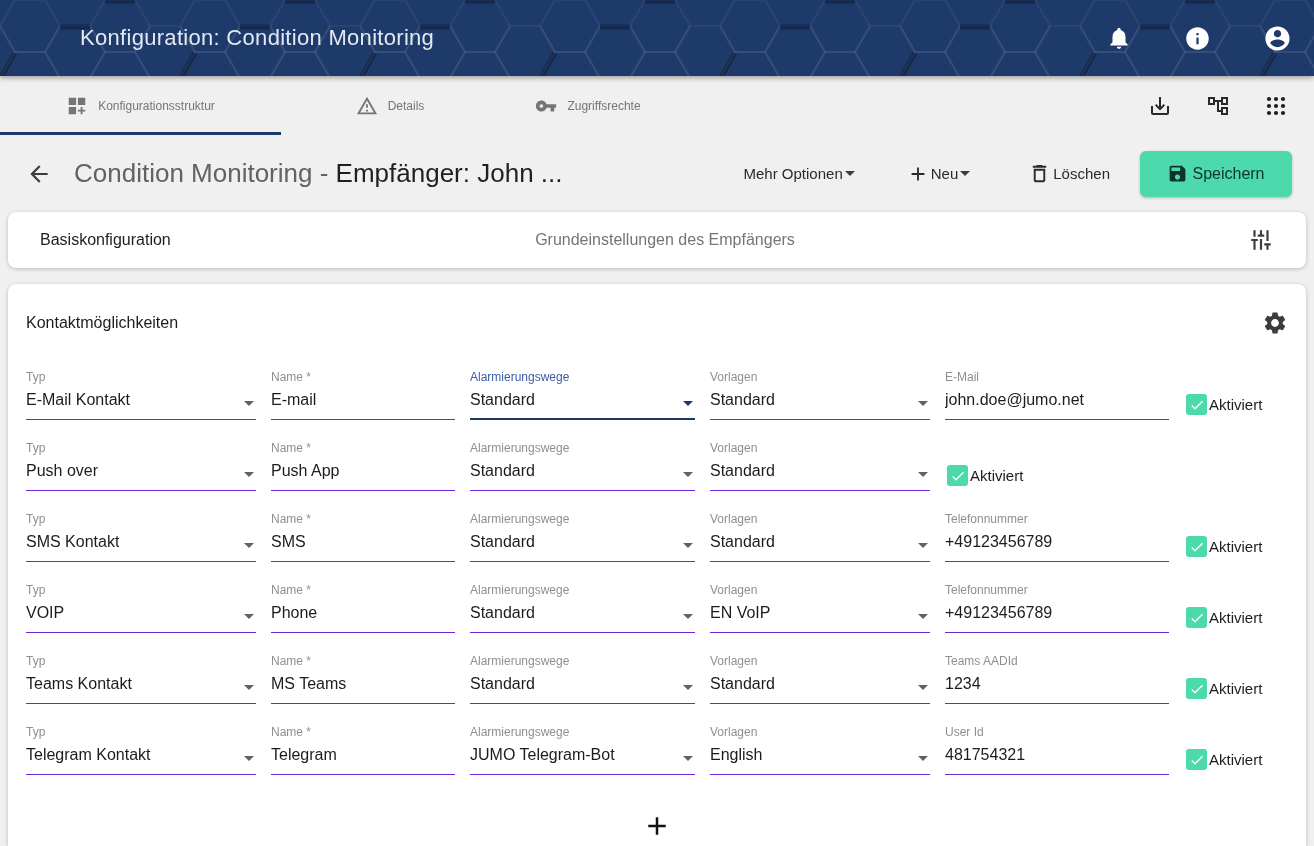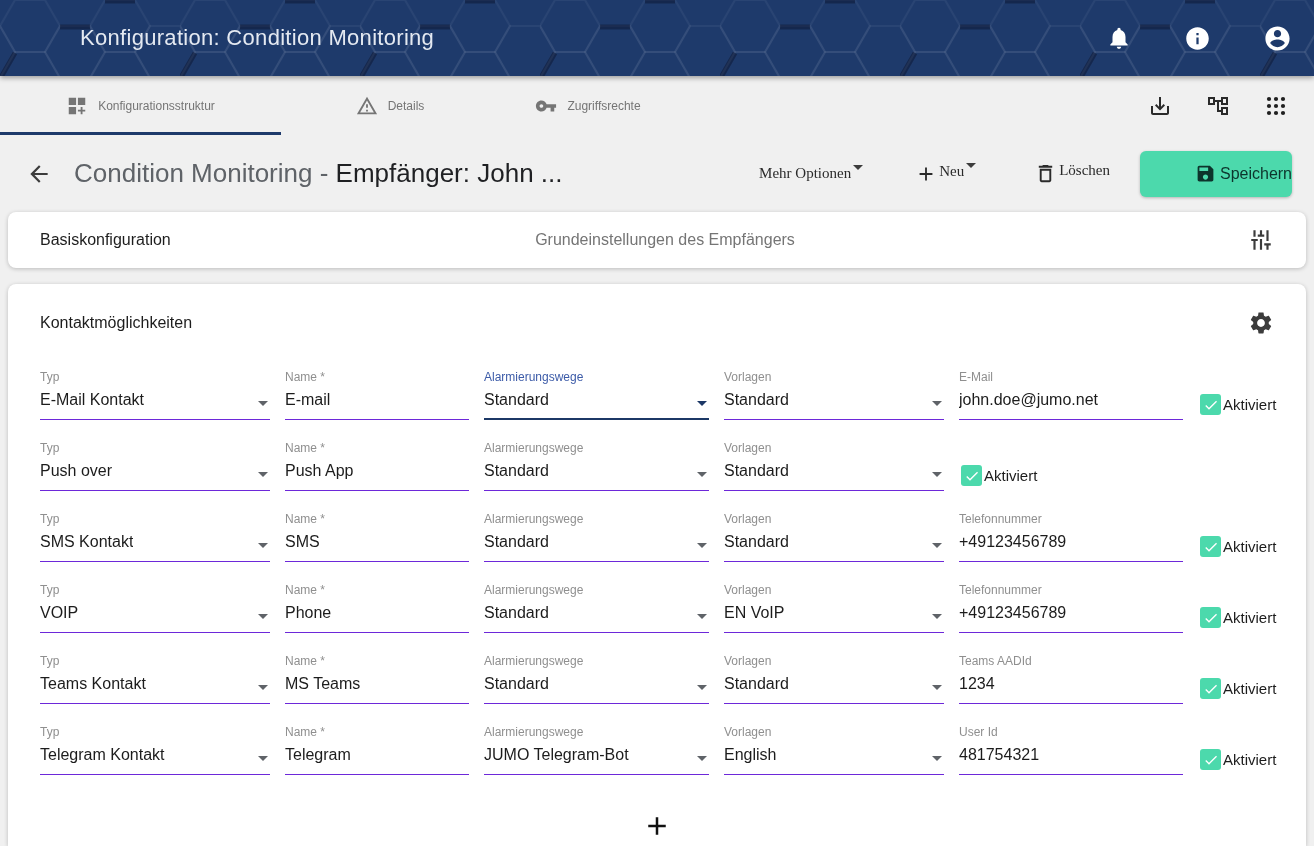--- a/index.html
+++ b/index.html
@@ -21,34 +21,34 @@
   .tab.active::after{content:"";position:absolute;left:0;right:0;bottom:0;height:3px;background:#1e3a6b}
   .tab-bar-actions{position:absolute;right:26px;top:0;bottom:0;display:flex;align-items:center;gap:34px}
 
   
   .toolbar{height:77px;display:flex;align-items:center}
   .back-btn{margin-left:26px}
   .page-title{margin-left:22px;font-size:26px;white-space:nowrap}
   .title-prefix{color:#5f6368}
   .title-current{color:#1f2023}
   .toolbar-right{display:flex;align-items:center;margin-left:auto;margin-right:22px}
-  .text-btn{display:flex;gap:2px;font-size:15px;color:#2a2a2a;cursor:pointer;background:none;border:none;font-family:Liberation Serif, serif;white-space:nowrap}
+  .text-btn{display:flex;align-items:center;gap:2px;font-size:15px;color:#2a2a2a;cursor:pointer;background:none;border:none;font-family:Liberation Sans, sans-serif;white-space:nowrap}
   .btn-neu{margin-left:52px}
   .btn-loeschen{margin-left:58px}
   .caret-down{width:0;height:0;border-left:5px solid transparent;border-right:5px solid transparent;border-top:5px solid #3c3c3c}
-  .save-btn{display:flex;align-items:center;justify-content:flex-end;gap:4px;width:152px;height:46px;margin-left:30px;background:#4cd9ac;border:none;border-radius:6px;font-size:16px;color:#0d342c;cursor:pointer;font-family:inherit;box-shadow:0 1px 3px rgba(0,0,0,.25)}
+  .save-btn{display:flex;align-items:center;justify-content:center;gap:4px;width:152px;height:46px;margin-left:30px;background:#4cd9ac;border:none;border-radius:6px;font-size:16px;color:#0d342c;cursor:pointer;font-family:inherit;box-shadow:0 1px 3px rgba(0,0,0,.25)}
 
   
   .card{background:#fff;margin:0 8px;border-radius:8px;box-shadow:0 1px 4px rgba(0,0,0,.22)}
   .basis-card{height:56px;display:flex;align-items:center;padding:0 32px;position:relative}
   .basis-title{font-size:16px;color:#1d1d1d;position:relative;z-index:1}
   .basis-subtitle{position:absolute;left:16px;right:0;text-align:center;font-size:16px;color:#757575}
   .basis-card .icon-btn{margin-left:auto;position:relative;z-index:1}
 
-  .main-card{margin-top:16px;height:562px;border-radius:8px 8px 0 0;padding:0 32px;overflow:hidden}
+  .main-card{margin-top:16px;height:562px;border-radius:8px 8px 0 0;padding:0 18px;overflow:hidden}
   .section-header{display:flex;align-items:center;justify-content:space-between;padding-top:26px}
   .section-title{font-size:16px;color:#1d1d1d}
 
   
   .rows{margin-top:34px}
   .form-row{display:grid;grid-template-columns:230px 184px 225px 220px 224px 1fr;column-gap:15px;margin-bottom:21px}
   .flabel{font-size:12px;color:#8f8f8f;height:15px;white-space:nowrap}
   .control{display:flex;align-items:flex-end;justify-content:space-between;border-bottom:1px solid #6d28d9;padding:4px 0 8px;cursor:pointer}
   .fvalue{font-size:16px;line-height:22px;color:#1c1c1c;white-space:nowrap;overflow:hidden}
   .control .caret-down{margin:0 2px 5px 0;border-top-color:#5f6368}

